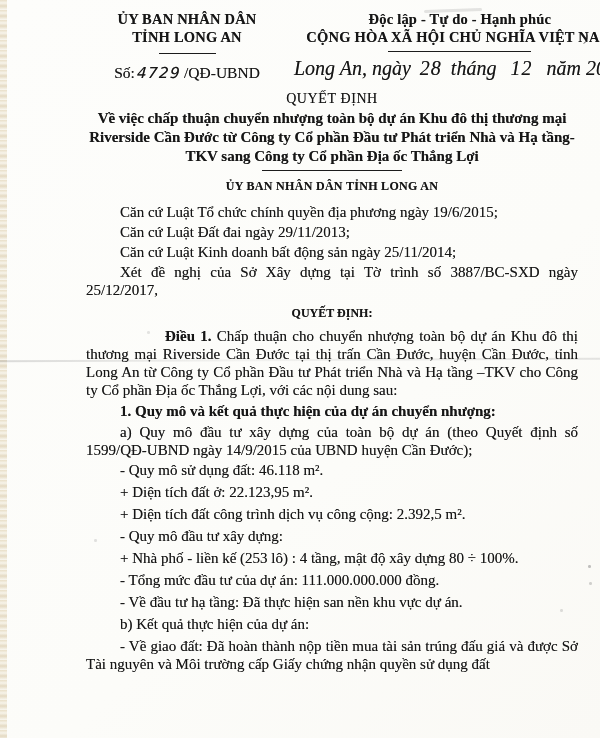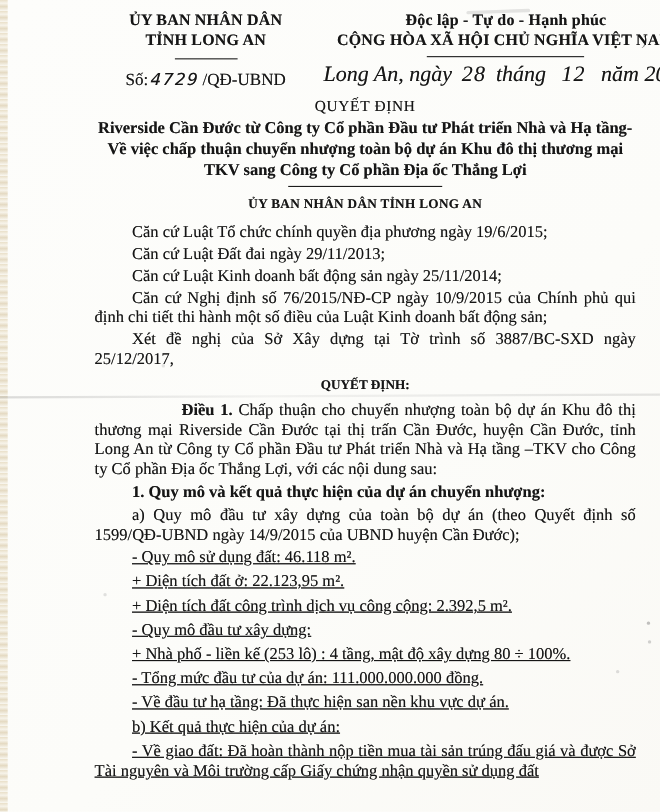--- a/index.html
+++ b/index.html
@@ -68,21 +68,21 @@
   .rule-title{width:140px;border-top:1.7px solid #1c1c1c;margin-top:4px;margin-bottom:5px;}
   .authority{font-size:12px;font-weight:bold;line-height:20px;letter-spacing:.3px;}
 
   
   .body{margin-top:7px;font-size:15px;line-height:18px;}
   .body p{margin:0 0 2px 0;}
   .ind{text-indent:34px;}
   .just{text-align:justify;}
   .center-b{text-align:center;font-weight:bold;font-size:12px;margin-top:5px !important;margin-bottom:5px !important;}
   .sec-head{font-weight:bold;margin-top:3px !important;margin-bottom:3px !important;}
-  .item{margin-bottom:4px !important;text-decoration:underline;}
+  .item{margin-bottom:4px !important;}
   b{font-weight:bold;margin-left:45px;}
 </style>
 </head>
 <body>
 
 <div class="page">
 
   <div class="edge-strip"></div>
   <div class="streak-mid"></div>
   <div class="smudge-top"></div>
@@ -101,32 +101,31 @@
       <div class="hcol-right">
         <div class="org-line">Độc lập - Tự do - Hạnh phúc</div>
         <div class="org-line">CỘNG HÒA XÃ HỘI CHỦ NGHĨA VIỆT NAM</div>
         <hr class="rule rule-right">
         <div class="date-line"><span>Long An, ngày</span><span class="num">28</span><span>tháng</span><span class="num2">12</span><span>năm</span>&nbsp;<span>2017</span></div>
       </div>
     </div>
 
     <div class="title-block">
       <div class="doc-title">QUYẾT ĐỊNH</div>
+      <div class="doc-sub">Về việc chấp thuận chuyển nhượng toàn bộ dự án Khu đô thị thương mại</div>
       <div class="doc-sub">Riverside Cần Đước từ Công ty Cổ phần Đầu tư Phát triển Nhà và Hạ tầng-</div>
-      <div class="doc-sub">Về việc chấp thuận chuyển nhượng toàn bộ dự án Khu đô thị thương mại</div>
       <div class="doc-sub">TKV sang Công ty Cổ phần Địa ốc Thắng Lợi</div>
       <hr class="rule rule-title">
       <div class="authority">ỦY BAN NHÂN DÂN TỈNH LONG AN</div>
     </div>
 
     <div class="body">
       <p class="ind">Căn cứ Luật Tổ chức chính quyền địa phương ngày 19/6/2015;</p>
       <p class="ind">Căn cứ Luật Đất đai ngày 29/11/2013;</p>
       <p class="ind">Căn cứ Luật Kinh doanh bất động sản ngày 25/11/2014;</p>
-      <p class="ind just">Căn cứ Nghị định số 76/2015/NĐ-CP ngày 10/9/2015 của Chính phủ qui định chi tiết thi hành một số điều của Luật Kinh doanh bất động sản;</p>
       <p class="ind just">Xét đề nghị của Sở Xây dựng tại Tờ trình số 3887/BC-SXD ngày 25/12/2017,</p>
 
       <p class="center-b">QUYẾT ĐỊNH:</p>
 
       <p class="ind just"><b>Điều 1.</b><span> Chấp thuận cho chuyển nhượng toàn bộ dự án Khu đô thị thương mại Riverside Cần Đước tại thị trấn Cần Đước, huyện Cần Đước, tỉnh Long An từ Công ty Cổ phần Đầu tư Phát triển Nhà và Hạ tầng –TKV cho Công ty Cổ phần Địa ốc Thắng Lợi, với các nội dung sau:</span></p>
 
       <p class="ind sec-head">1. Quy mô và kết quả thực hiện của dự án chuyển nhượng:</p>
 
       <p class="ind just">a) Quy mô đầu tư xây dựng của toàn bộ dự án (theo Quyết định số 1599/QĐ-UBND ngày 14/9/2015 của UBND huyện Cần Đước);</p>
 

